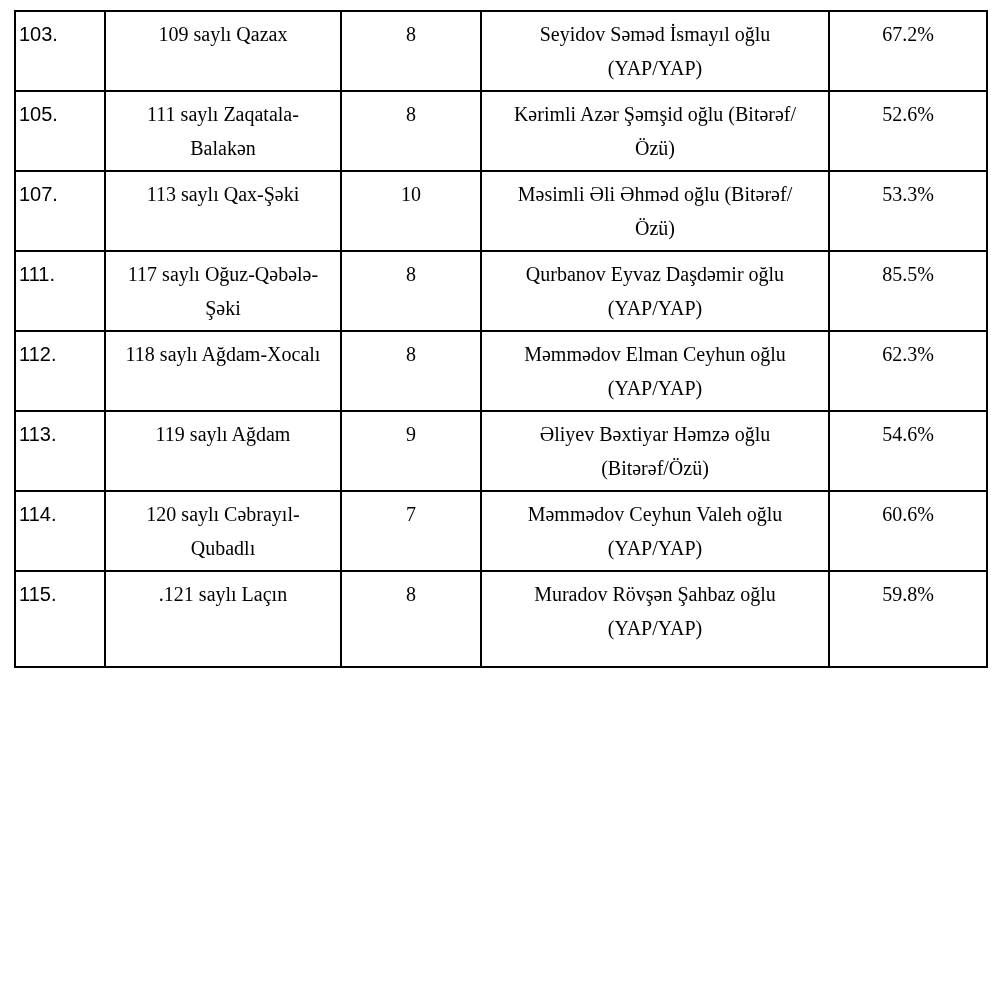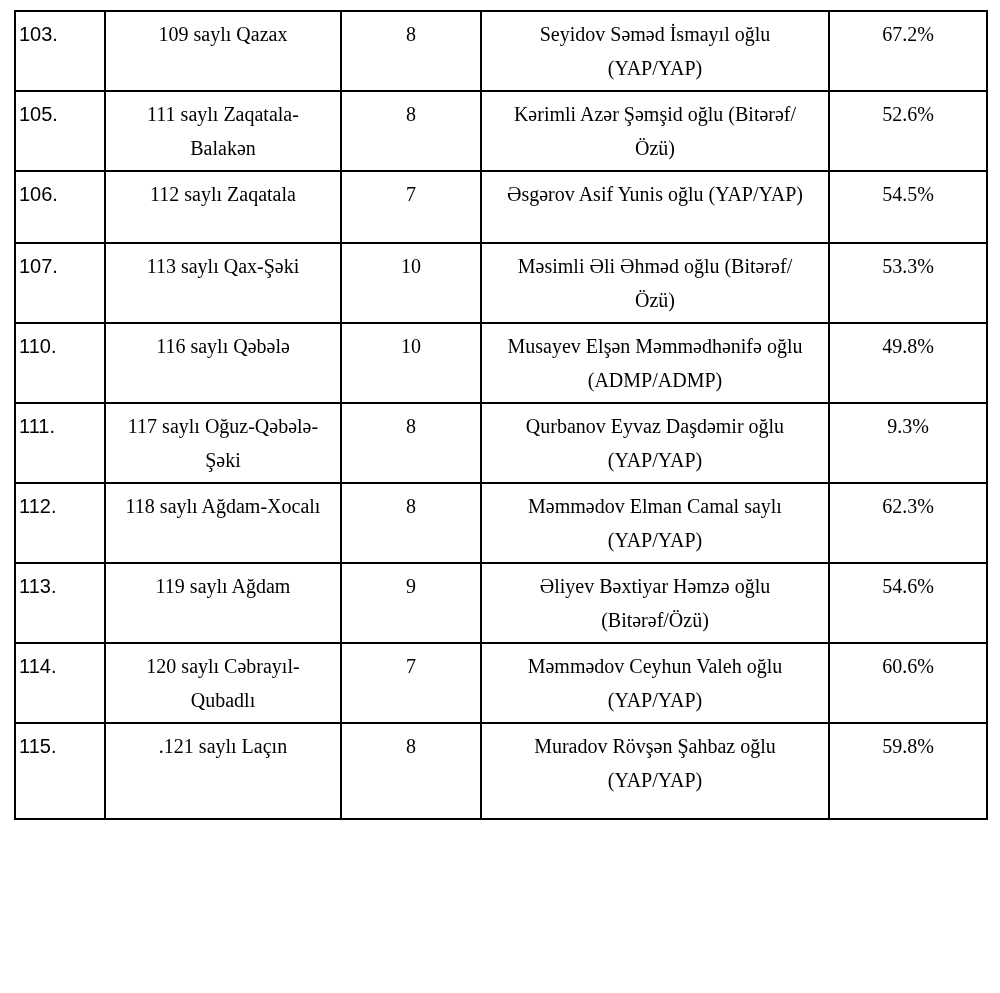--- a/index.html
+++ b/index.html
@@ -78,56 +78,41 @@
         <tr>
           <td class="num-cell">105.</td>
           <td class="center pre">111 saylı Zaqatala-
 Balakən</td>
           <td class="center">8</td>
           <td class="center pre">Kərimli Azər Şəmşid oğlu (Bitərəf/
 Özü)</td>
           <td class="center">52.6%</td>
         </tr>
         <tr>
-          <td class="num-cell">106.</td>
-          <td class="center pre">112 saylı Zaqatala</td>
-          <td class="center">7</td>
-          <td class="center pre">Əsgərov Asif Yunis oğlu (YAP/YAP)</td>
-          <td class="center">54.5%</td>
-        </tr>
-        <tr>
           <td class="num-cell">107.</td>
           <td class="center pre">113 saylı Qax-Şəki</td>
           <td class="center">10</td>
           <td class="center pre">Məsimli Əli Əhməd oğlu (Bitərəf/
 Özü)</td>
           <td class="center">53.3%</td>
         </tr>
         <tr>
-          <td class="num-cell">110.</td>
-          <td class="center pre">116 saylı Qəbələ</td>
-          <td class="center">10</td>
-          <td class="center pre">Musayev Elşən Məmmədhənifə oğlu
-(ADMP/ADMP)</td>
-          <td class="center">49.8%</td>
-        </tr>
-        <tr>
           <td class="num-cell">111.</td>
           <td class="center pre">117 saylı Oğuz-Qəbələ-
 Şəki</td>
           <td class="center">8</td>
           <td class="center pre">Qurbanov Eyvaz Daşdəmir oğlu
 (YAP/YAP)</td>
-          <td class="center">9.3%</td>
+          <td class="center">85.5%</td>
         </tr>
         <tr>
           <td class="num-cell">112.</td>
           <td class="center pre">118 saylı Ağdam-Xocalı</td>
           <td class="center">8</td>
-          <td class="center pre">Məmmədov Elman Camal saylı
+          <td class="center pre">Məmmədov Elman Ceyhun oğlu
 (YAP/YAP)</td>
           <td class="center">62.3%</td>
         </tr>
         <tr>
           <td class="num-cell">113.</td>
           <td class="center pre">119 saylı Ağdam</td>
           <td class="center">9</td>
           <td class="center pre">Əliyev Bəxtiyar Həmzə oğlu
 (Bitərəf/Özü)</td>
           <td class="center">54.6%</td>

